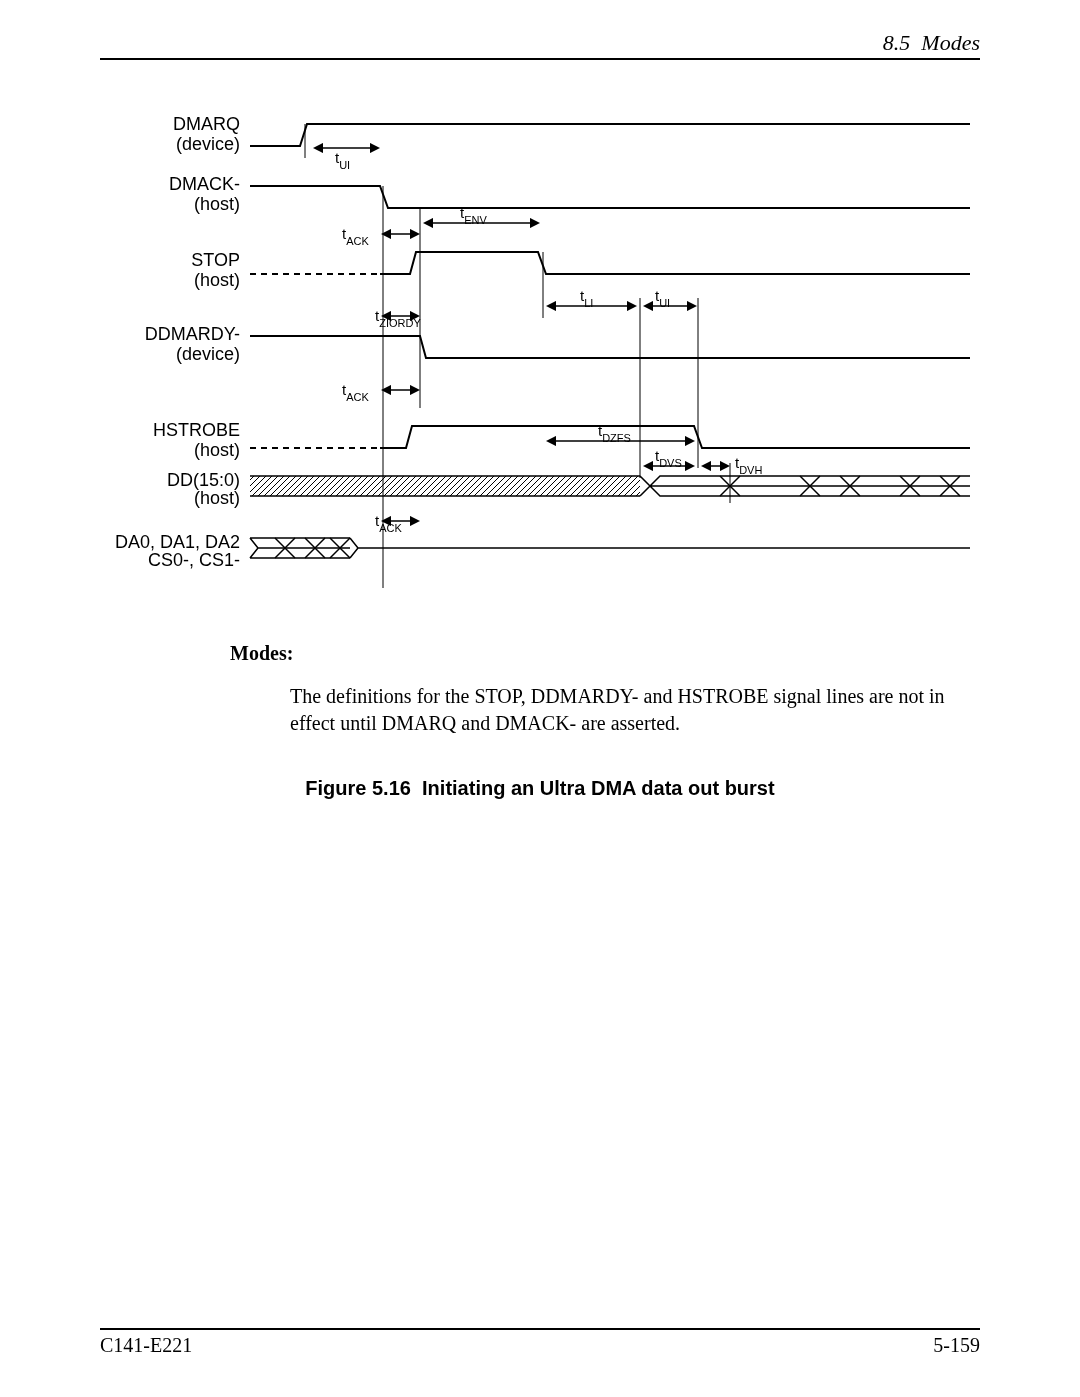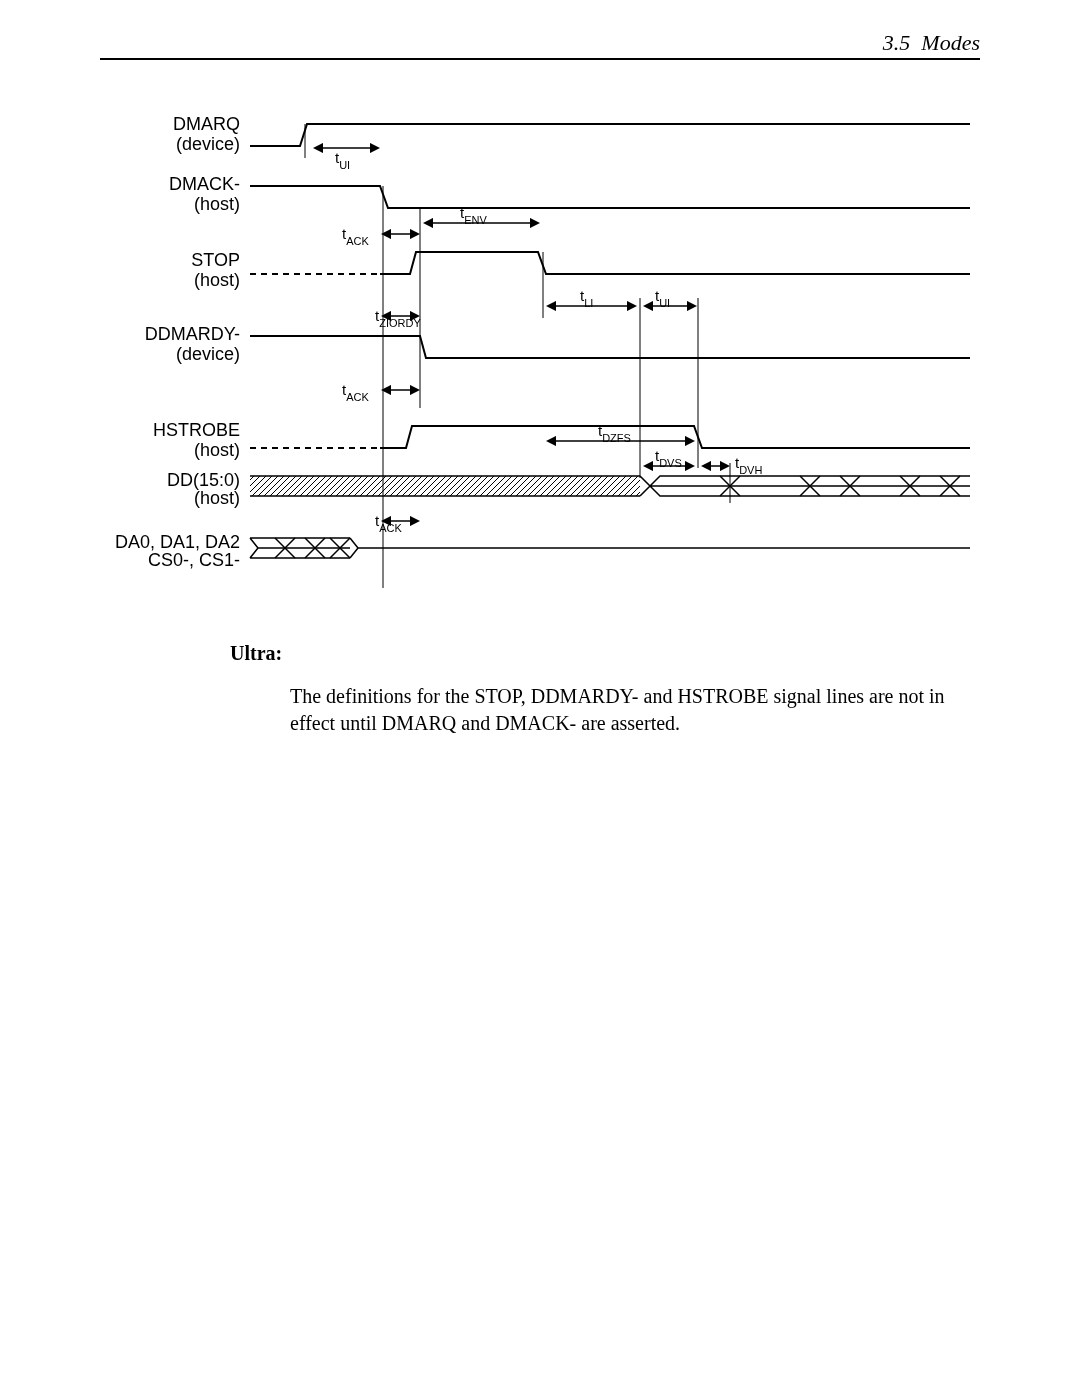--- a/index.html
+++ b/index.html
@@ -14,21 +14,21 @@
   .ftr{position:absolute;left:100px;right:100px;bottom:40px;border-top:2px solid #000;display:flex;justify-content:space-between;font-size:20px;padding-top:4px;}
   svg text{font-family:Arial,Helvetica,sans-serif;}
   .siglabel{font-size:18px;text-anchor:end;}
   .tlabel{font-size:15px;text-anchor:start;}
 </style>
 </head>
 <body>
 <div class="page">
 
 <div class="hdr">
-  <span>3.5</span>&nbsp;&nbsp;<span>Modes</span>
+  <span>8.5</span>&nbsp;&nbsp;<span>Modes</span>
 </div>
 
 
 
 <div class="diagram">
 <svg width="880" height="490" viewBox="0 0 880 490">
   <defs>
     <pattern id="hatch" width="6" height="6" patternUnits="userSpaceOnUse">
       <path d="M-1,1 l2,-2 M0,6 l6,-6 M5,7 l2,-2" stroke="#000" stroke-width="1"></path>
     </pattern>
@@ -119,18 +119,25 @@
   <text class="tlabel" x="555" y="353">t<tspan baseline-shift="sub" font-size="11">DVS</tspan></text>
 
   <line x1="603" y1="358" x2="628" y2="358" stroke="#000" stroke-width="1.5" marker-start="url(#arr)" marker-end="url(#arr)"></line>
   <text class="tlabel" x="635" y="360">t<tspan baseline-shift="sub" font-size="11">DVH</tspan></text>
 
   <line x1="283" y1="413" x2="318" y2="413" stroke="#000" stroke-width="1.5" marker-start="url(#arr)" marker-end="url(#arr)"></line>
   <text class="tlabel" x="275" y="418" text-anchor="end">t<tspan baseline-shift="sub" font-size="11">ACK</tspan></text>
 </svg>
 </div>
 
-<div class="notehdr">Ultra:</div>
+<div class="notehdr">Modes:</div>
 <div class="notebody">The definitions for the STOP, DDMARDY- and HSTROBE signal lines are not in effect until DMARQ and DMACK- are asserted.</div>
 
+<div class="figcap">
+  <span>Figure 5.16</span>&nbsp;&nbsp;<span>Initiating an Ultra DMA data out burst</span>
+</div>
 
+<div class="ftr">
+  <span>C141-E221</span>
+  <span>5-159</span>
+</div>
 
 </div>
 
 </body></html>

